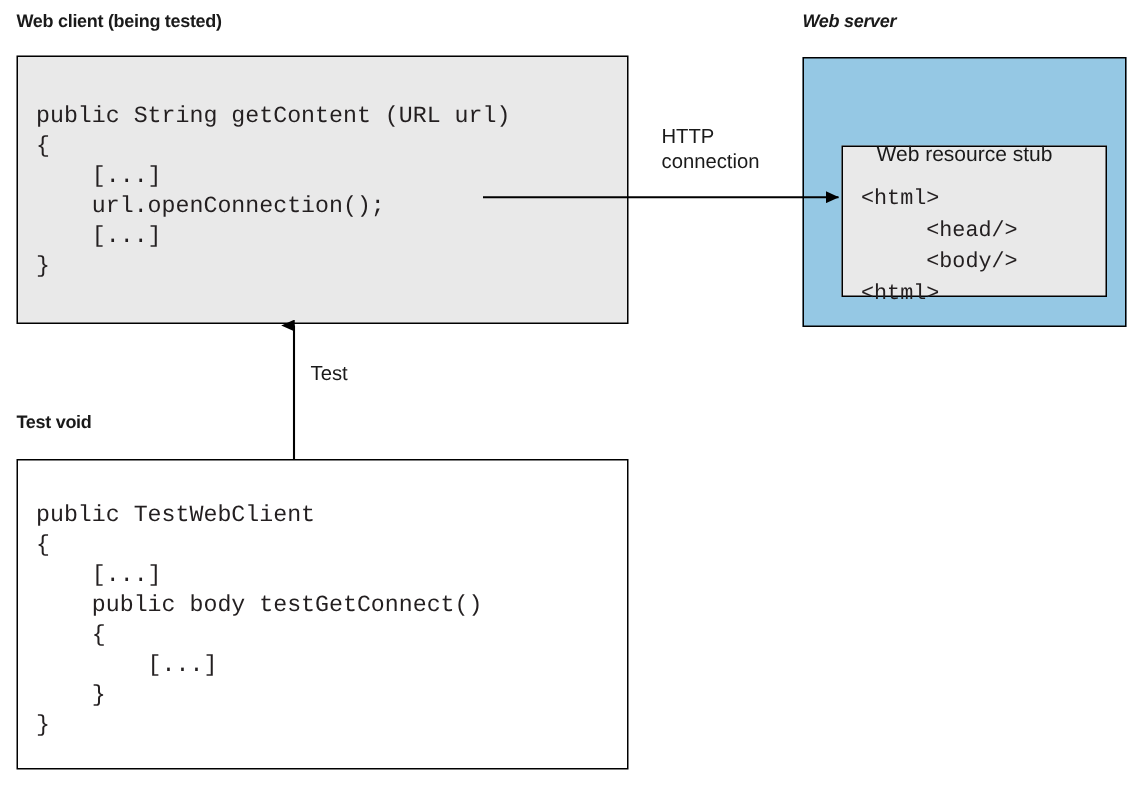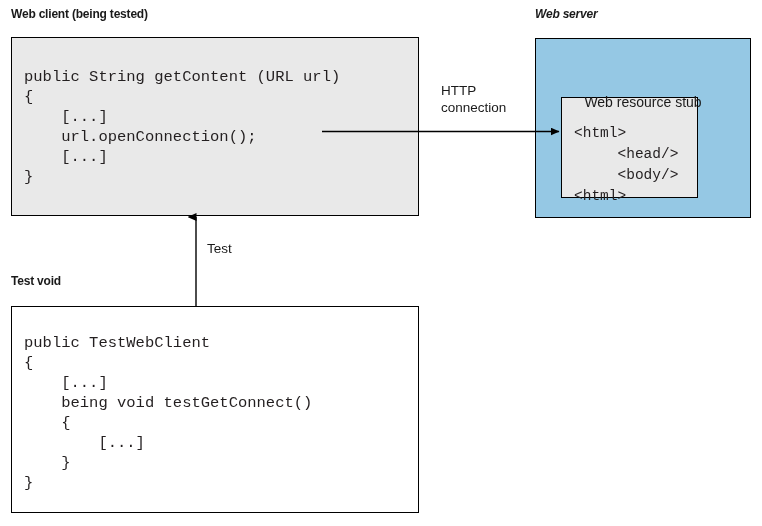--- a/index.html
+++ b/index.html
@@ -54,21 +54,21 @@
   #server-box {
     left: 535px;
     top: 38px;
     width: 216px;
     height: 180px;
     background: #95c8e4;
   }
   #stub-box {
     left: 560px;
     top: 96px;
-    width: 137px;
+    width: 177px;
     height: 101px;
     background: #e9e9e9;
     border: 1px solid #000000;
     padding-left: 35px;
   }
 
   
   .code {
     position: absolute;
     font-family: "Liberation Mono", "DejaVu Sans Mono", monospace;
@@ -163,21 +163,21 @@
 
   <div id="stub-caption">Web resource stub</div>
 
   <div class="heading" id="testcase-heading">Test void</div>
 
   <div class="box" id="testcase-box">
   </div>
   <pre class="code" id="testcase-code">public TestWebClient
 {
     [...]
-    being void testGetConnect()
+    public body testGetConnect()
     {
         [...]
     }
 }</pre>
 
   <svg class="arrow-svg" id="http-arrow-svg" viewBox="0 0 762 526">
     <defs>
       <marker id="arrowhead-right" markerWidth="9" markerHeight="8" refX="8.5" refY="4" orient="auto" markerUnits="userSpaceOnUse">
         <path d="M0,0 L9,4 L0,8 z" fill="#000000"></path>
       </marker>

